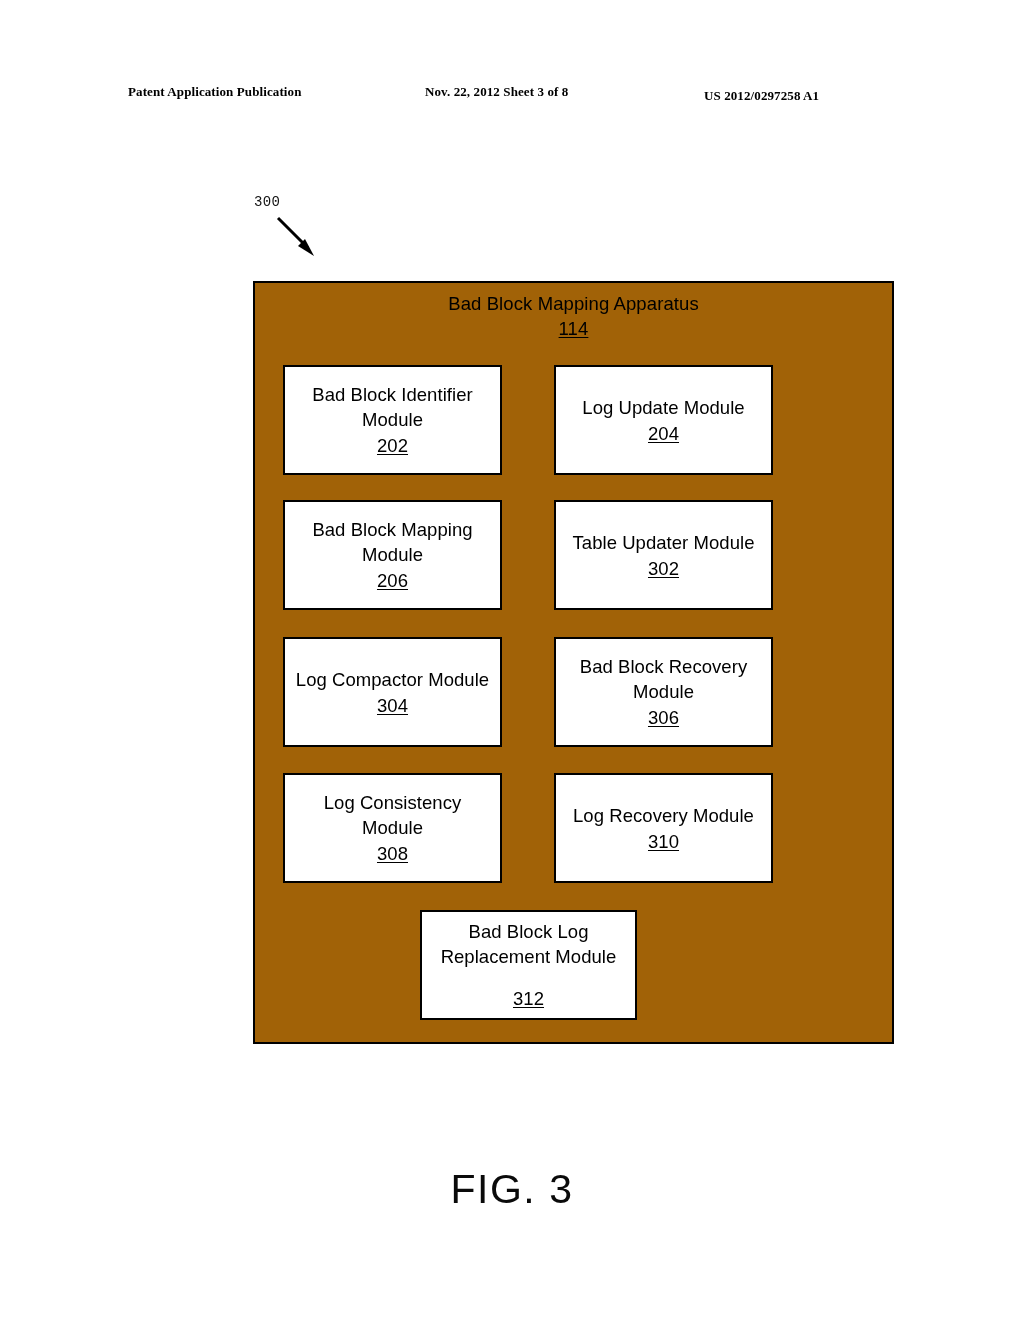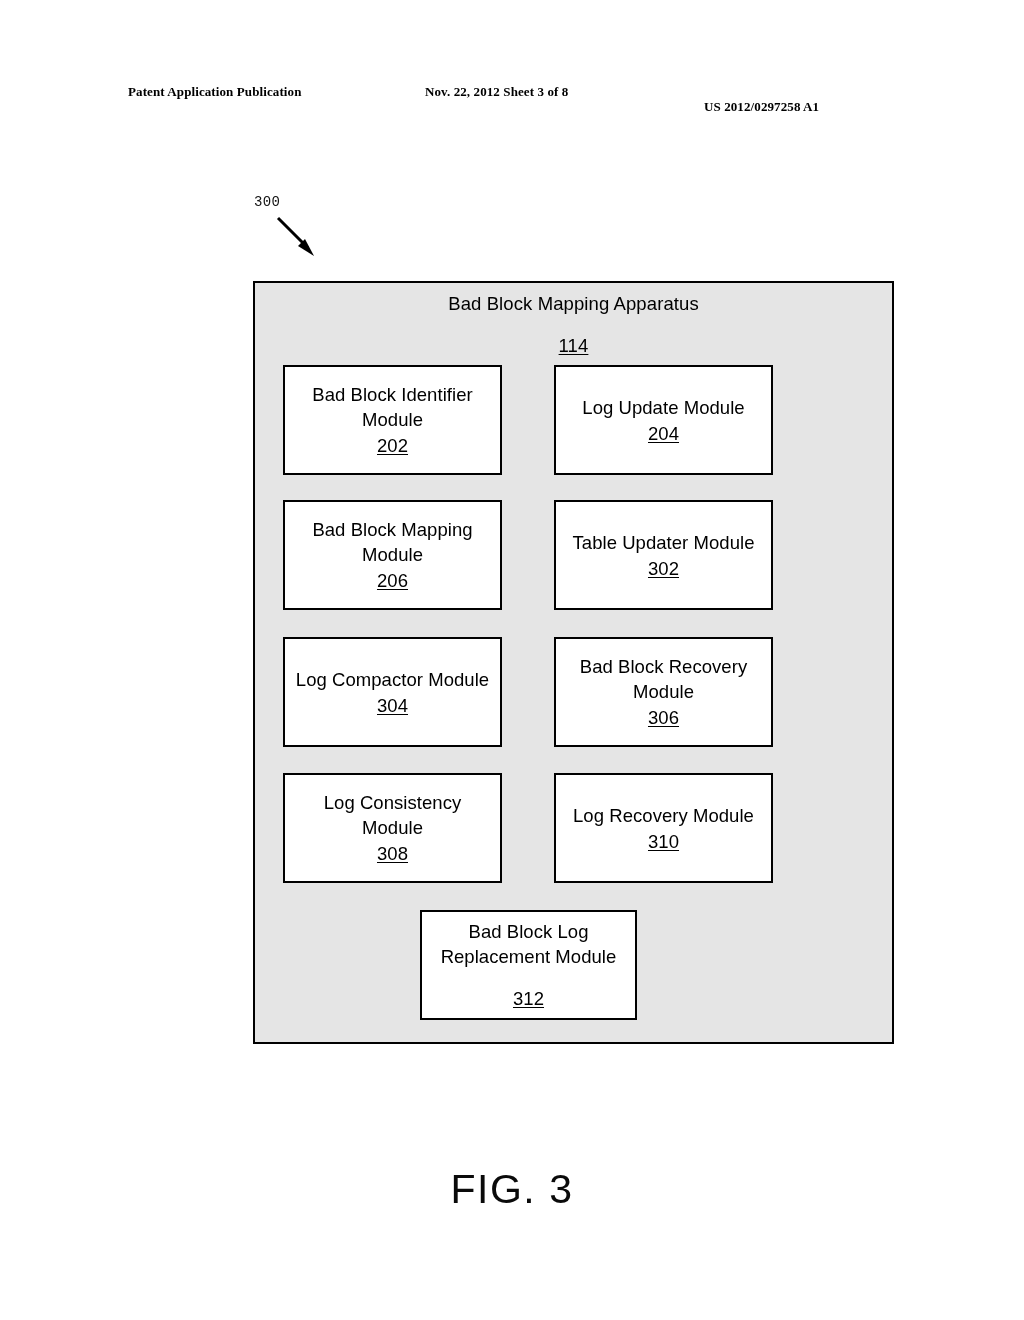--- a/index.html
+++ b/index.html
@@ -26,21 +26,21 @@
     font-family: "Liberation Serif", serif;
     font-weight: bold;
     font-size: 13px;
     letter-spacing: 0.1px;
     display: flex;
     align-items: baseline;
     white-space: nowrap;
   }
   .hdr-left   { position: absolute; left: 0px;   top: 0; }
   .hdr-mid    { position: absolute; left: 297px; top: 0; }
-  .hdr-right  { position: absolute; left: 576px; top: 15px; }
+  .hdr-right  { position: absolute; left: 576px; top: 4px; }
 
   
   .ref-callout {
     position: absolute;
     left: 254px;
     top: 194px;
     font-size: 14px;
     font-family: Liberation Mono, monospace;
     letter-spacing: 0.4px;
     color: #111;
@@ -55,38 +55,38 @@
 
   
   .apparatus {
     position: absolute;
     left: 253px;
     top: 281px;
     width: 641px;
     height: 763px;
     border: 2.5px solid #000;
     box-sizing: border-box;
-    background: #e5e5e5;
+    background: #a16207;
   }
   .apparatus-title {
     position: absolute;
     left: 0;
     top: 8px;
     width: 100%;
     text-align: center;
     font-size: 18.5px;
     line-height: 25px;
     letter-spacing: 0.1px;
   }
   .apparatus-ref {
     display: block;
     text-decoration: underline;
     text-underline-offset: 2px;
     font-size: 18.5px;
-    margin-top: 17px;
+    margin-top: 0;
   }
 
   
   .module {
     position: absolute;
     border: 2.5px solid #000;
     box-sizing: border-box;
     background: #fff;
     display: flex;
     flex-direction: column;

